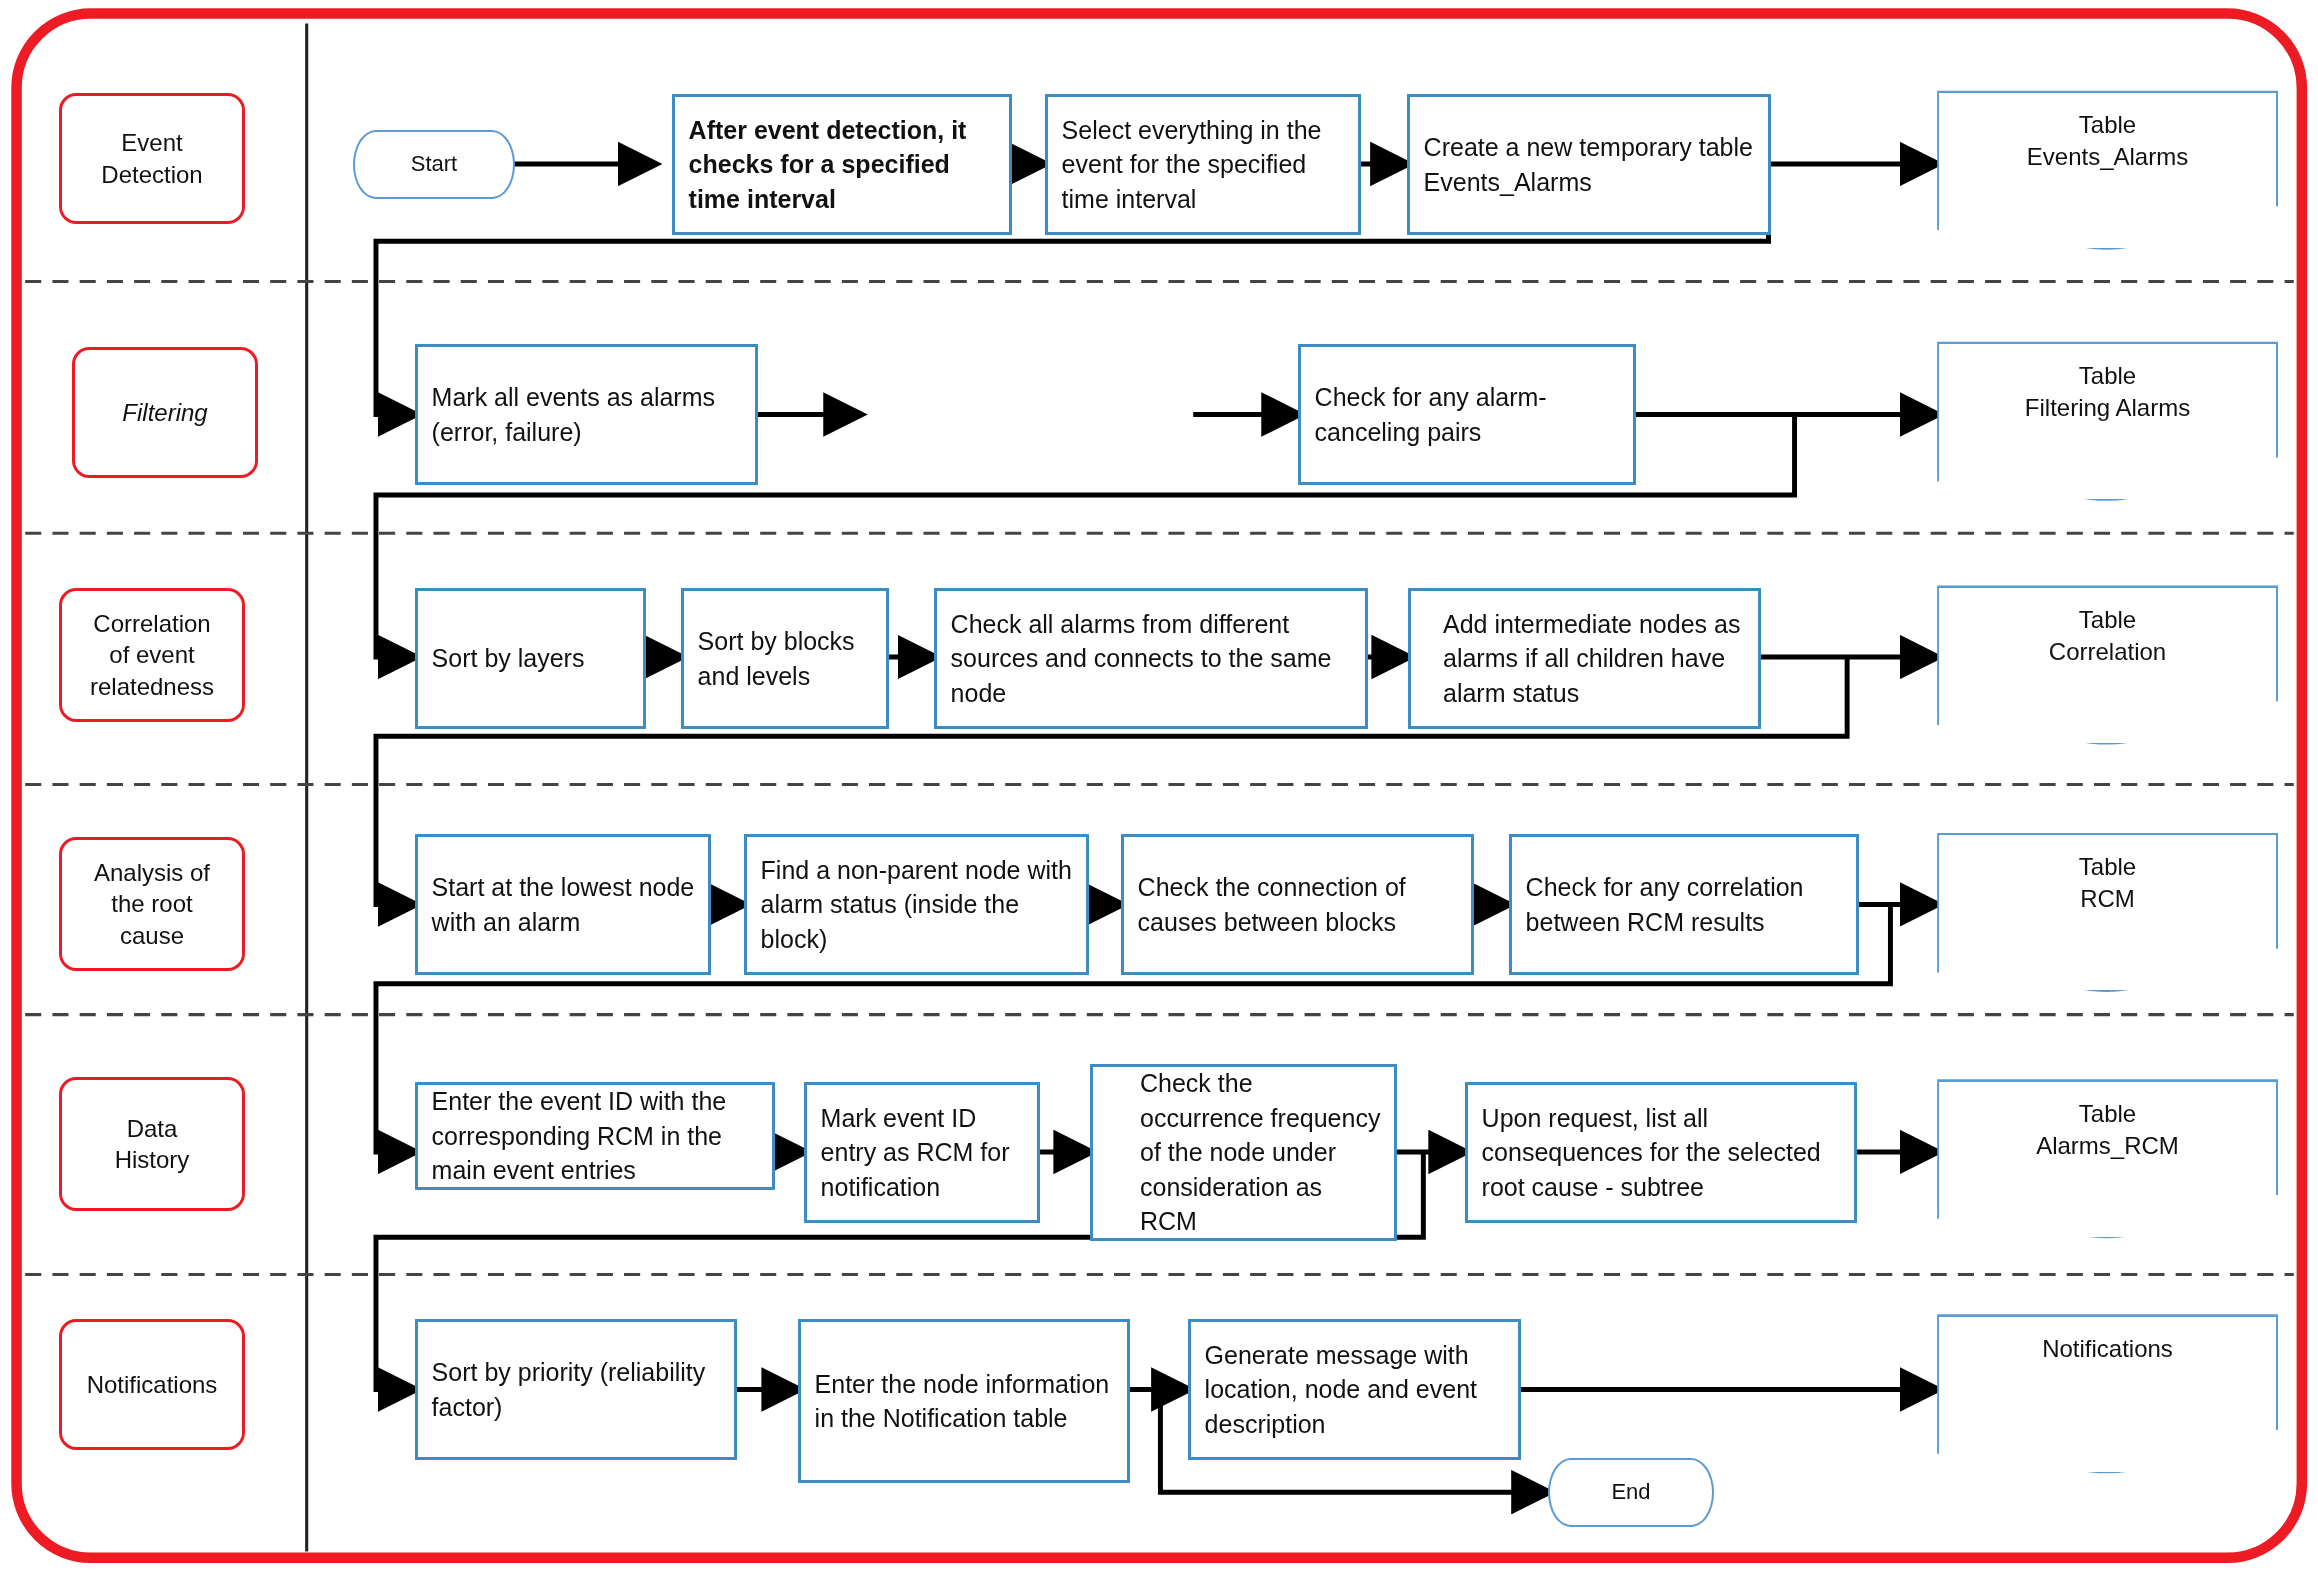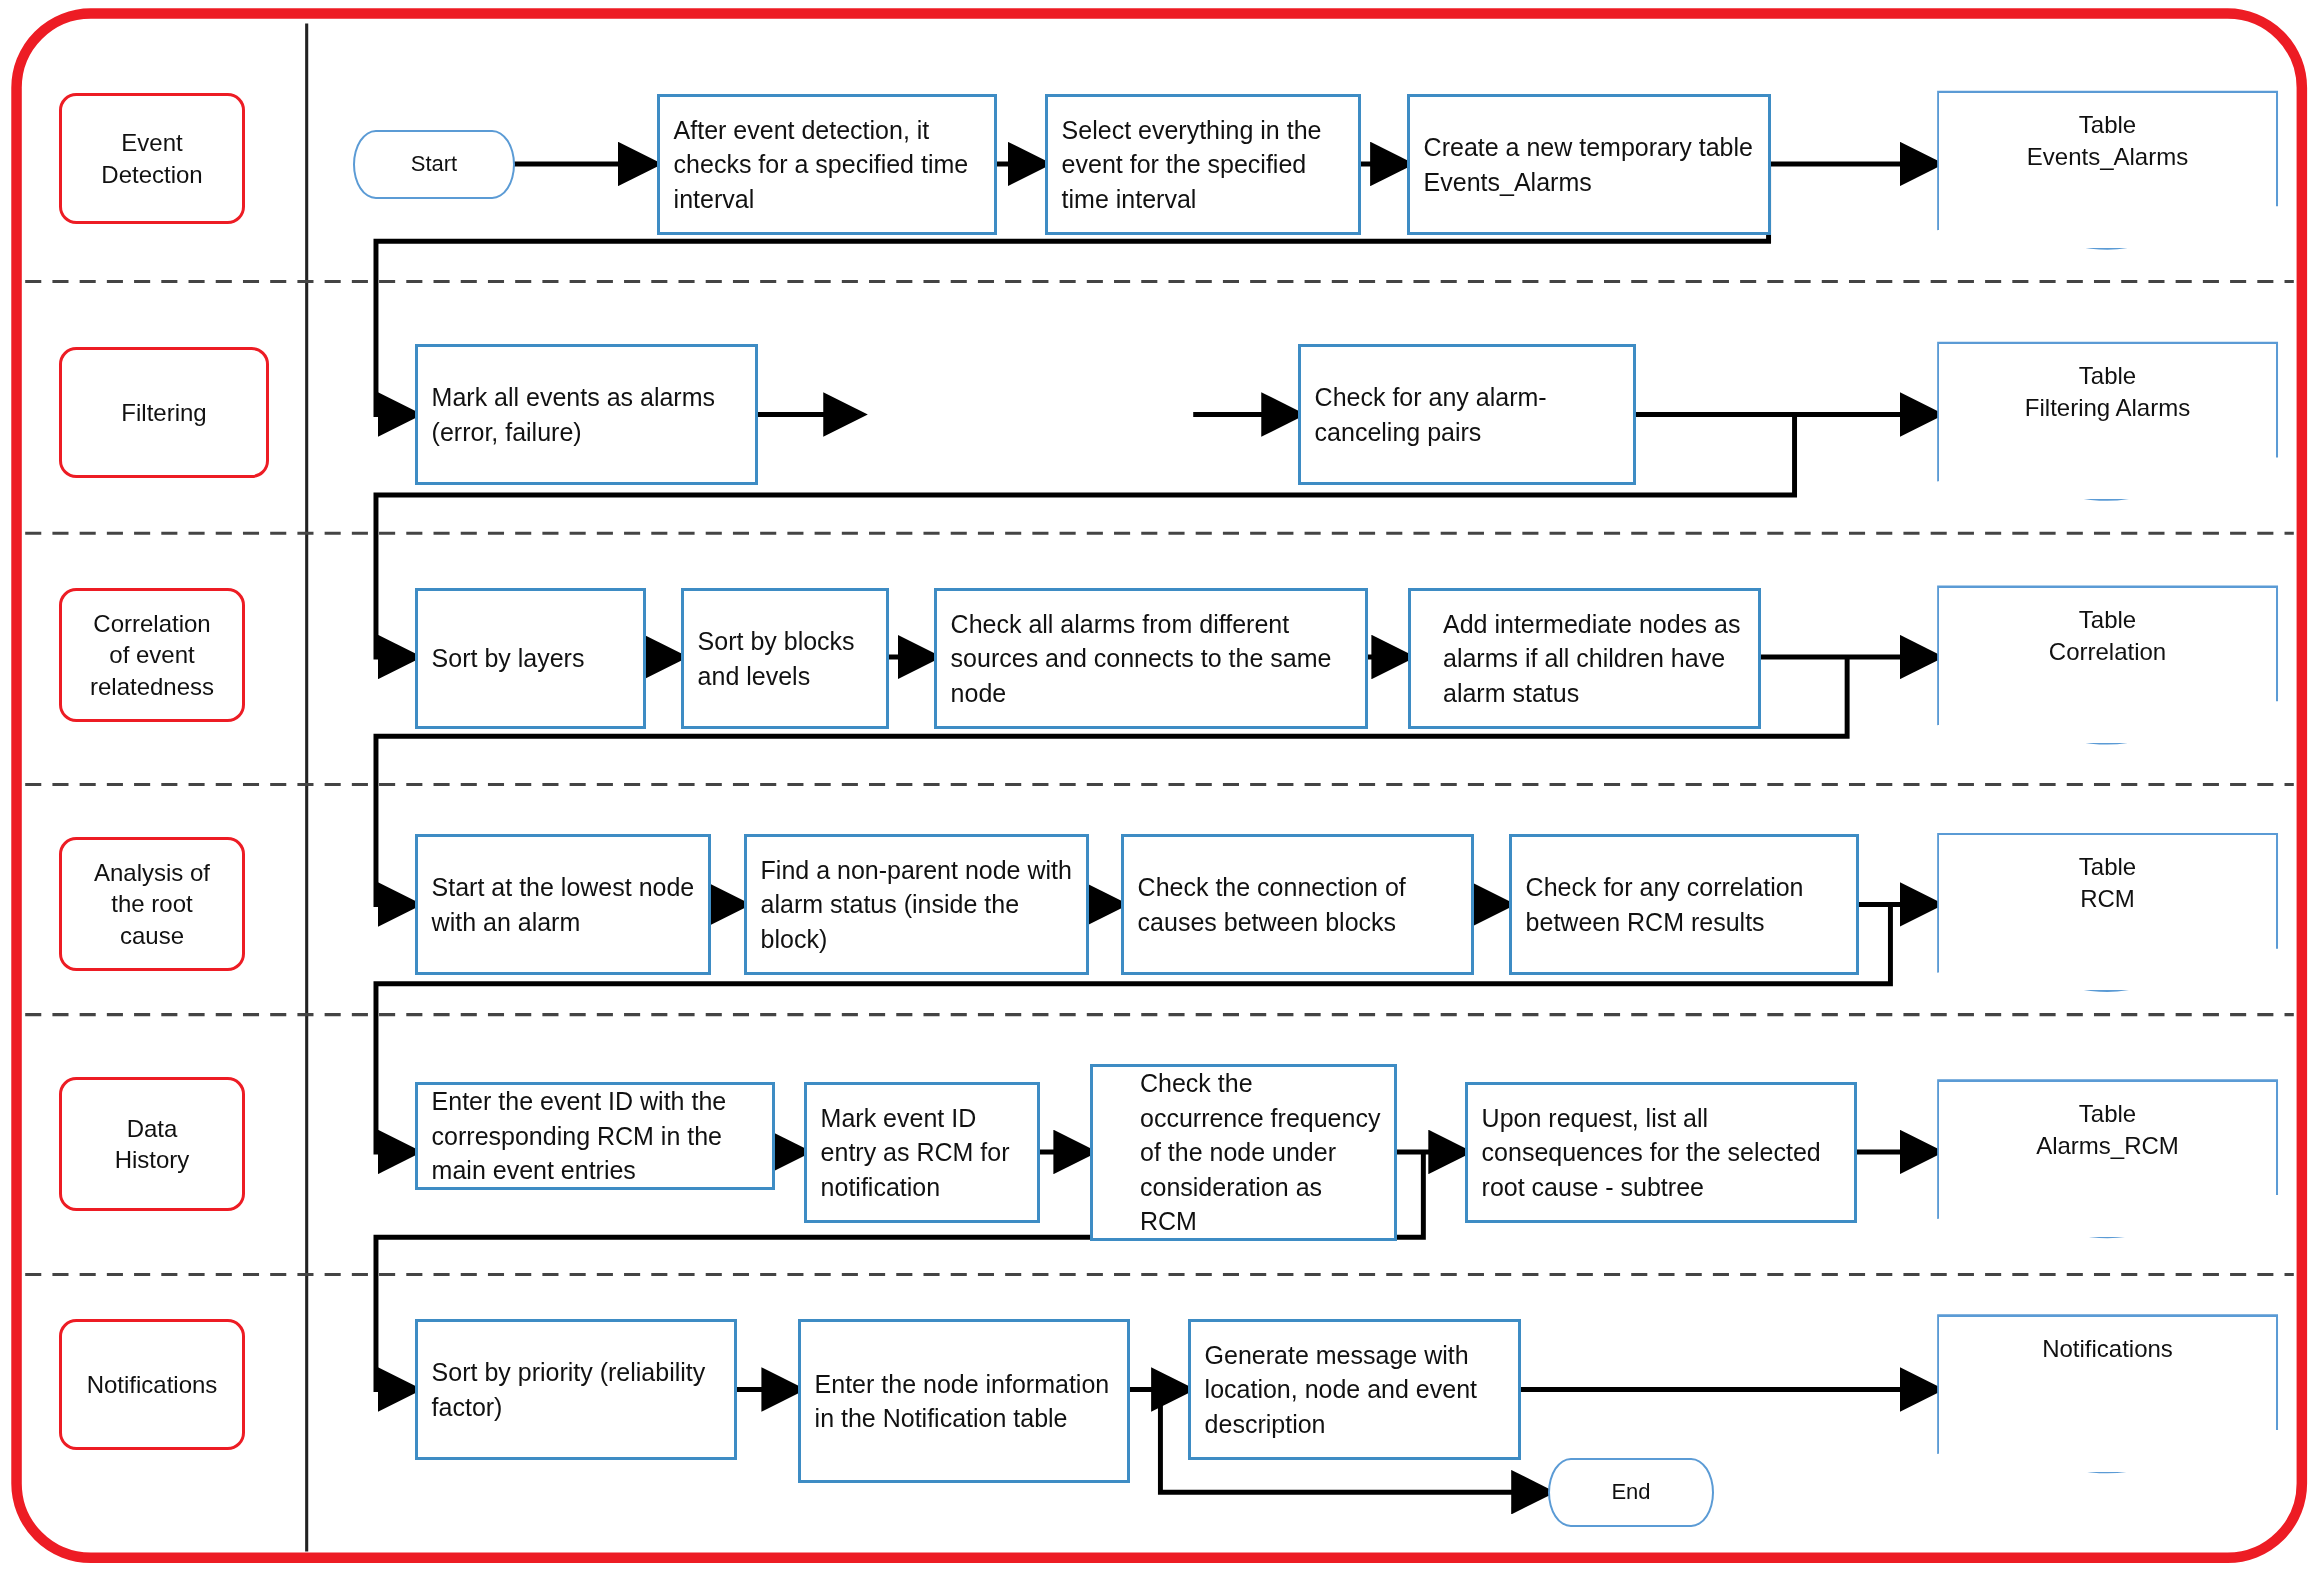--- a/index.html
+++ b/index.html
@@ -99,21 +99,21 @@
       <path d="M 3134 1350 L 3678 1350 L 3678 1530 C 3570 1532 3500 1600 3406 1600 C 3312 1600 3240 1545 3134 1568 Z"></path>
       <path d="M 3134 1748 L 3678 1748 L 3678 1928 C 3570 1930 3500 1998 3406 1998 C 3312 1998 3240 1943 3134 1966 Z"></path>
       <path d="M 3134 2128 L 3678 2128 L 3678 2308 C 3570 2310 3500 2378 3406 2378 C 3312 2378 3240 2323 3134 2346 Z"></path>
     </g>
   </svg>
 
   <div class="lane-label" style="left:59px;top:93px;width:186px;height:131px;">
     <span style="white-space:pre-line">Event
 Detection</span>
   </div>
-  <div class="lane-label" style="left:59px;top:347px;width:210px;height:131px;">
+  <div class="lane-label" style="left:72px;top:347px;width:186px;height:131px;font-style:italic;">
     <span style="white-space:pre-line">Filtering</span>
   </div>
   <div class="lane-label" style="left:59px;top:588px;width:186px;height:134px;">
     <span style="white-space:pre-line">Correlation
 of event
 relatedness</span>
   </div>
   <div class="lane-label" style="left:59px;top:837px;width:186px;height:134px;">
     <span style="white-space:pre-line">Analysis of
 the root
@@ -123,21 +123,21 @@
     <span style="white-space:pre-line">Data
 History</span>
   </div>
   <div class="lane-label" style="left:59px;top:1319px;width:186px;height:131px;">
     <span style="white-space:pre-line">Notifications</span>
   </div>
 
   <div class="node term" style="left:353px;top:130px;width:162px;height:69px;">
     <span>Start</span>
   </div>
-  <div class="node proc" style="left:657px;top:94px;width:340px;height:141px;">
+  <div class="node proc" style="left:672px;top:94px;width:340px;height:141px;font-weight:bold;">
     <span>After event detection, it checks for a specified time interval</span>
   </div>
   <div class="node proc" style="left:1045px;top:94px;width:316px;height:141px;">
     <span>Select everything in the event for the specified time interval</span>
   </div>
   <div class="node proc" style="left:1407px;top:94px;width:364px;height:141px;">
     <span>Create a new temporary table Events_Alarms</span>
   </div>
   <div class="node doc" style="left:1939px;top:93px;width:337px;height:155px;">
     <span class="doc-text" style="white-space:pre-line">Table

